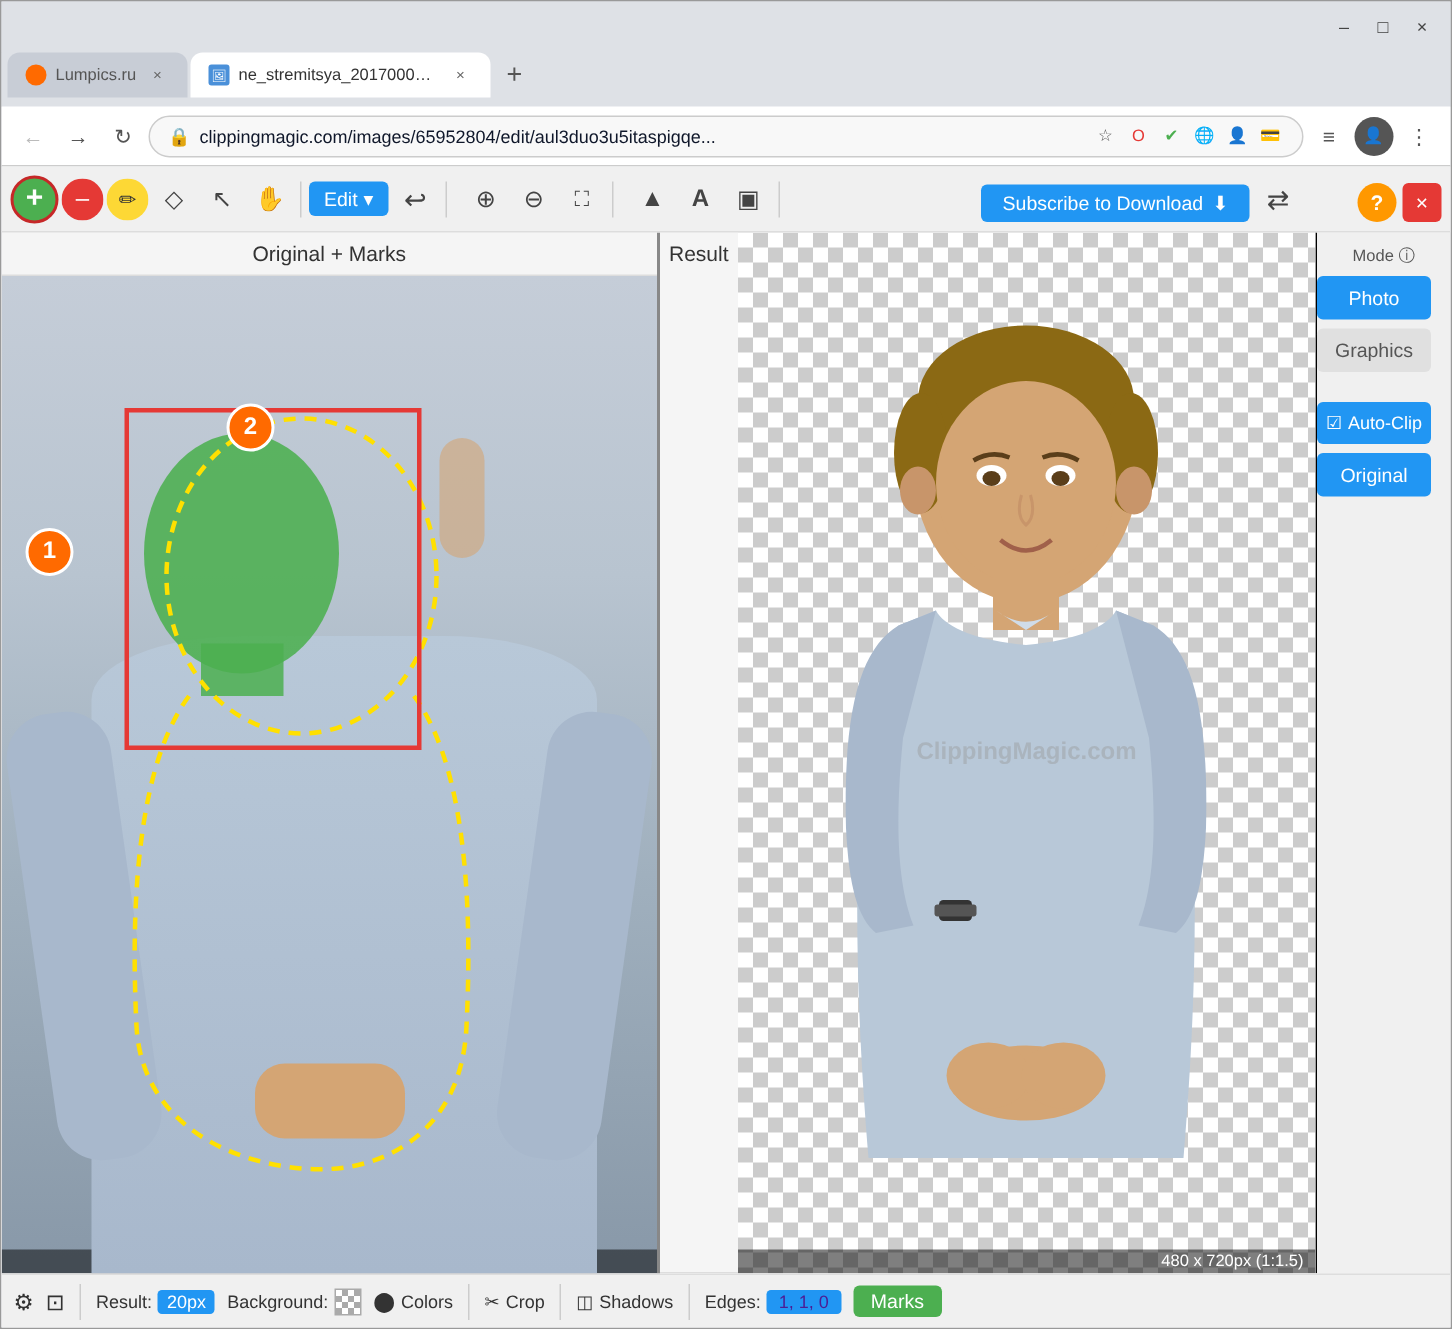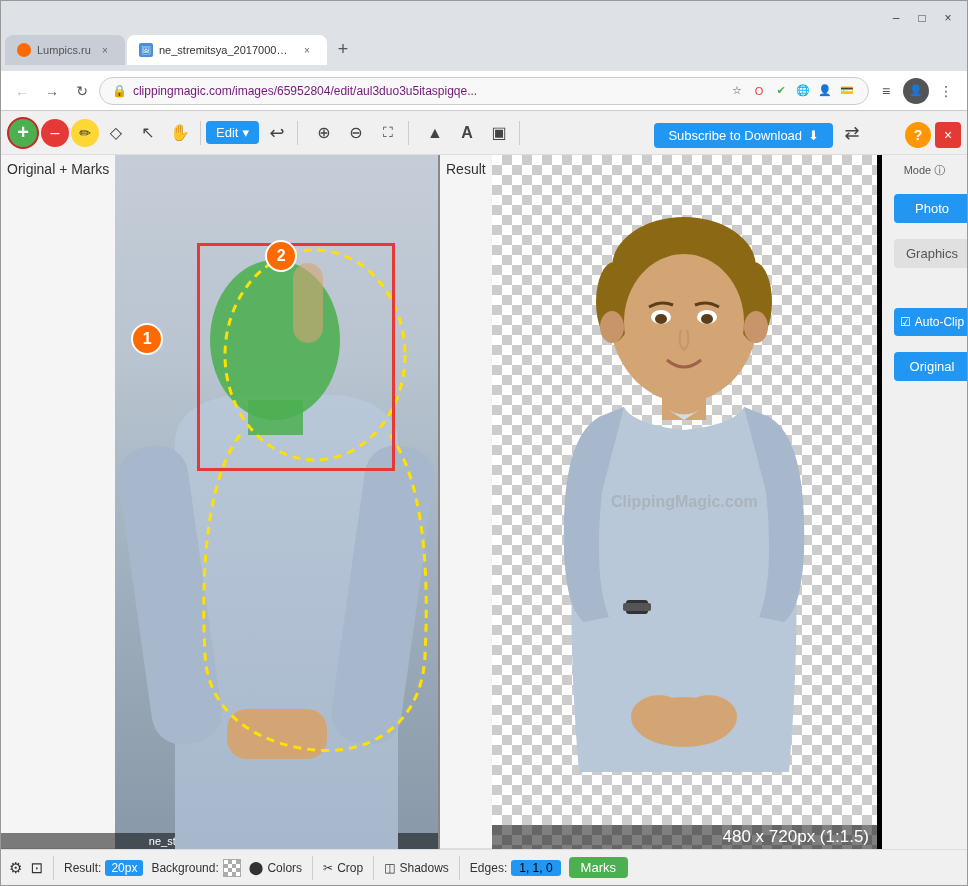--- a/index.html
+++ b/index.html
@@ -19,21 +19,21 @@
     .tab-label { flex: 1; overflow: hidden; text-overflow: ellipsis; white-space: nowrap; font-size: 11px; }
     .tab-close { width: 16px; height: 16px; display: flex; align-items: center; justify-content: center; border-radius: 50%; font-size: 10px; color: #666; flex-shrink: 0; }
     .tab-new { width: 28px; height: 28px; display: flex; align-items: center; justify-content: center; font-size: 18px; color: #555; cursor: pointer; }
 
     
     .address-bar { background: white; height: 40px; display: flex; align-items: center; padding: 0 8px; gap: 4px; border-bottom: 1px solid #ccc; }
     .nav-btn { width: 26px; height: 26px; display: flex; align-items: center; justify-content: center; color: #555; cursor: pointer; border-radius: 50%; font-size: 14px; }
     .nav-btn.disabled { color: #bbb; cursor: default; }
     .address-input { flex: 1; height: 28px; border: 1px solid #ccc; border-radius: 14px; padding: 0 12px; font-size: 12px; color: #333; background: #f8f8f8; display: flex; align-items: center; gap: 6px; }
     .address-lock { color: #555; font-size: 12px; }
-    .address-text { flex: 1; font-size: 12px; color: #701a75; overflow: hidden; text-overflow: ellipsis; white-space: nowrap; }
+    .address-text { flex: 1; font-size: 12px; color: #0f172a; overflow: hidden; text-overflow: ellipsis; white-space: nowrap; }
     .address-icons { display: flex; align-items: center; gap: 4px; }
     .addr-icon { width: 18px; height: 18px; display: flex; align-items: center; justify-content: center; font-size: 11px; color: #555; cursor: pointer; }
 
     
     .bookmarks-bar { background: white; height: 28px; display: flex; align-items: center; padding: 0 8px; gap: 4px; border-bottom: 1px solid #ddd; }
     .bookmark-item { display: flex; align-items: center; gap: 4px; padding: 2px 6px; cursor: pointer; border-radius: 3px; font-size: 12px; color: #333; }
     .bookmark-folder { width: 14px; height: 14px; background: #f0c040; border-radius: 1px; }
 
     
     .app-area { flex: 1; background: #f5f5f5; display: flex; flex-direction: column; overflow: hidden; }
@@ -47,57 +47,57 @@
     .tool-divider { width: 1px; height: 24px; background: #ccc; margin: 0 2px; }
     .edit-btn { padding: 4px 10px; background: #2196f3; color: white; border-radius: 4px; font-size: 13px; cursor: pointer; display: flex; align-items: center; gap: 4px; }
     .subscribe-btn { padding: 5px 14px; background: #2196f3; color: white; border-radius: 4px; font-size: 13px; cursor: pointer; display: flex; align-items: center; gap: 6px; font-weight: 500; }
     .help-btn { width: 26px; height: 26px; background: #ff9800; color: white; border-radius: 50%; display: flex; align-items: center; justify-content: center; font-weight: bold; font-size: 14px; cursor: pointer; }
     .close-x { width: 26px; height: 26px; background: #e53935; color: white; border-radius: 4px; display: flex; align-items: center; justify-content: center; font-size: 14px; cursor: pointer; }
 
     
     .main-content { flex: 1; display: flex; overflow: hidden; }
 
     
-    .left-panel { flex: 1; display: flex; border-right: 2px solid #888; position: relative; overflow: hidden; }
+    .left-panel { flex: 1; display: flex; flex-direction: column; border-right: 2px solid #888; position: relative; overflow: hidden; }
     .panel-title { text-align: center; padding: 6px; font-size: 14px; color: #333; background: #f5f5f5; border-bottom: 1px solid #ddd; }
 
     
     .right-panel { flex: 1; display: flex; flex-direction: row; position: relative; overflow: hidden; }
 
     
-    .side-panel { width: 90px; background: #f0f0f0; border-left: 5px solid #000000; display: flex; flex-direction: column; padding: 8px 12px; gap: 16px; }
+    .side-panel { width: 90px; background: #f0f0f0; border-left: 1px solid #000000; display: flex; flex-direction: column; padding: 8px 0; gap: 6px; }
     .mode-label { font-size: 11px; color: #555; text-align: center; display: flex; align-items: center; justify-content: center; gap: 2px; }
     .side-btn { width: 76px; padding: 7px 4px; border-radius: 4px; font-size: 13px; text-align: center; cursor: pointer; }
     .side-btn.blue-active { background: #2196f3; color: white; }
     .side-btn.gray { background: #e0e0e0; color: #555; }
     .side-btn.blue-outline { background: #2196f3; color: white; display: flex; align-items: center; justify-content: center; gap: 4px; font-size: 12px; }
 
     
     .image-area { flex: 1; position: relative; overflow: hidden; background: #e8e8e8; }
 
     
     .step-badge { position: absolute; width: 32px; height: 32px; border-radius: 50%; background: #ff6a00; color: white; font-size: 16px; font-weight: bold; display: flex; align-items: center; justify-content: center; border: 2px solid white; z-index: 10; }
 
     
     .status-bar { height: 36px; background: #f0f0f0; border-top: 1px solid #ddd; display: flex; align-items: center; padding: 0 8px; gap: 8px; font-size: 12px; color: #333; }
     .status-item { display: flex; align-items: center; gap: 4px; }
     .brush-val { background: #2196f3; color: white; padding: 1px 6px; border-radius: 3px; font-size: 12px; }
     .bg-swatch { width: 18px; height: 18px; border: 1px solid #aaa; background: repeating-conic-gradient(#aaa 0% 25%, white 0% 50%) 0 0 / 8px 8px; }
-    .edges-val { background: #2196f3; color: #000000; padding: 1px 8px; border-radius: 3px; font-size: 12px; }
+    .edges-val { background: #2196f3; color: #4c1d95; padding: 1px 8px; border-radius: 3px; font-size: 12px; }
     .review-btn { background: #4caf50; color: white; padding: 3px 12px; border-radius: 4px; font-size: 13px; cursor: pointer; font-weight: 500; }
 
     
     .result-bg { width: 100%; height: 100%; background-image: repeating-conic-gradient(#ccc 0% 25%, #fff 0% 50%); background-size: 20px 20px; position: absolute; top: 0; left: 0; }
 
     
     .watermark { position: absolute; top: 50%; left: 50%; transform: translate(-50%, -50%); color: rgba(150,150,150,0.4); font-size: 16px; font-weight: bold; white-space: nowrap; pointer-events: none; z-index: 5; }
 
     
     .img-filename { position: absolute; bottom: 0; left: 0; right: 0; background: rgba(0,0,0,0.5); color: white; font-size: 11px; padding: 2px 8px; text-align: center; }
-    .img-dimensions { position: absolute; bottom: 0; left: 0; right: 0; background: rgba(0,0,0,0.5); color: white; font-size: 17px; padding: 2px 8px; text-align: right; }
+    .img-dimensions { position: absolute; bottom: 0; left: 0; right: 0; background: rgba(0,0,0,0.5); color: white; font-size: 11px; padding: 2px 8px; text-align: right; }
     .zoom-area { display: flex; align-items: center; gap: 2px; margin-left: 6px; }
 
     
     .bg-scene { position: absolute; top: 0; left: 0; width: 100%; height: 100%; background: linear-gradient(to bottom, #c5cdd8 0%, #b8c4d0 30%, #a0b0be 60%, #8898a8 100%); }
 
     
     .badge-1 { position: absolute; top: 160px; left: 18px; z-index: 10; }
     
     .badge-2 { position: absolute; top: 86px; left: 148px; z-index: 10; }
 

